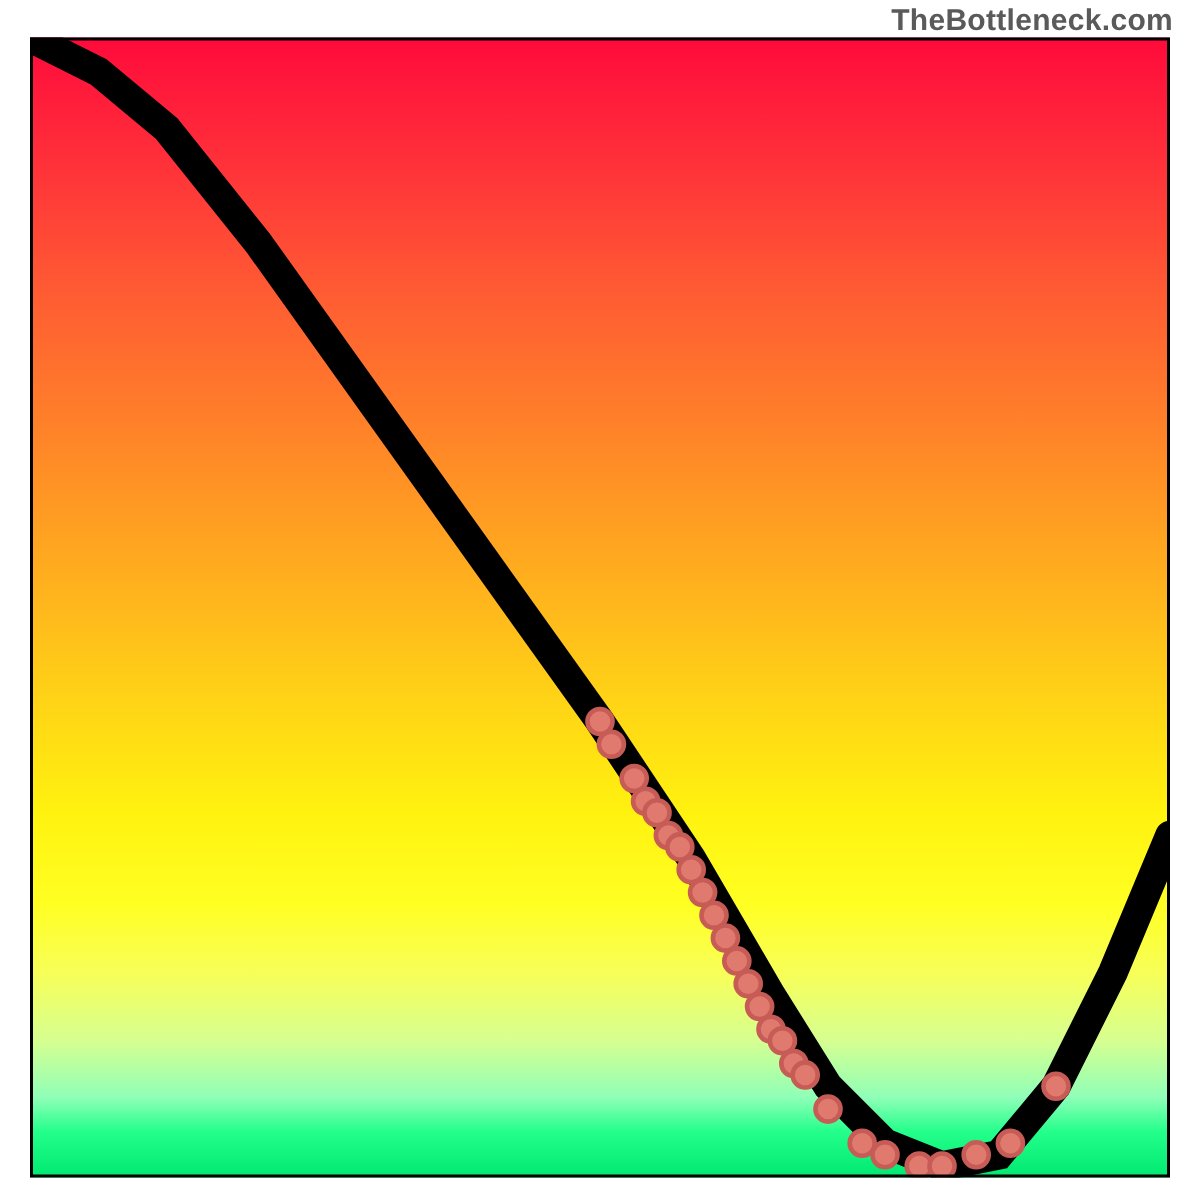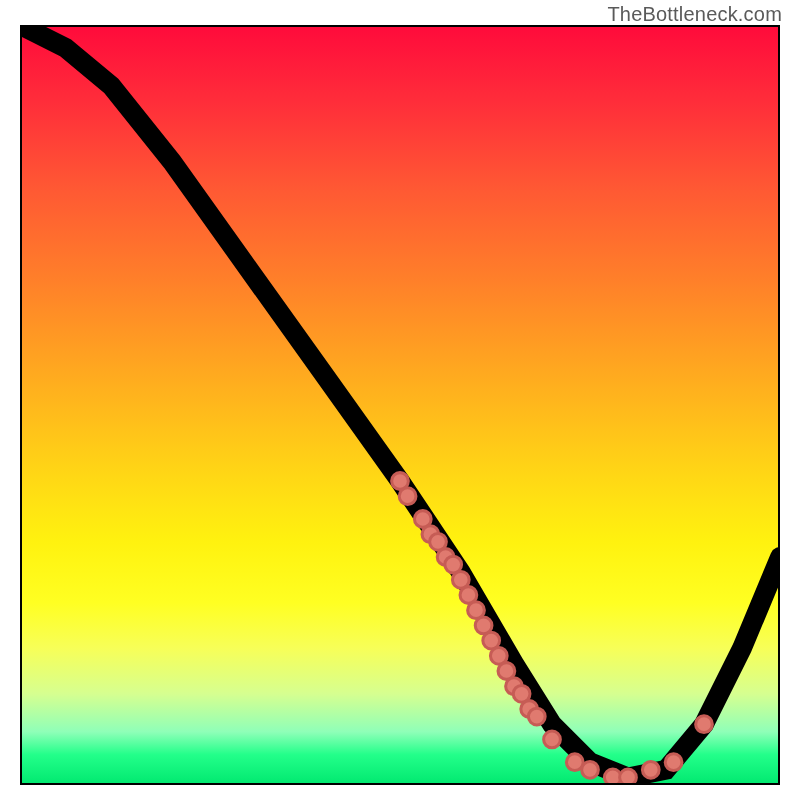--- a/index.html
+++ b/index.html
@@ -48,21 +48,21 @@
     inset: 0;
     border: 2px solid #000;
     box-sizing: border-box;
     pointer-events: none;
   }
   .attribution {
     position: absolute;
     top: 3px;
     right: 18px;
     font-size: 20px;
-    font-weight: normal;
+    font-weight: bold;
     color: #5a5a5a;
     letter-spacing: 0.2px;
   }
   svg.curve {
     position: absolute;
     inset: 0;
     width: 100%;
     height: 100%;
   }
   svg.curve path.line {

